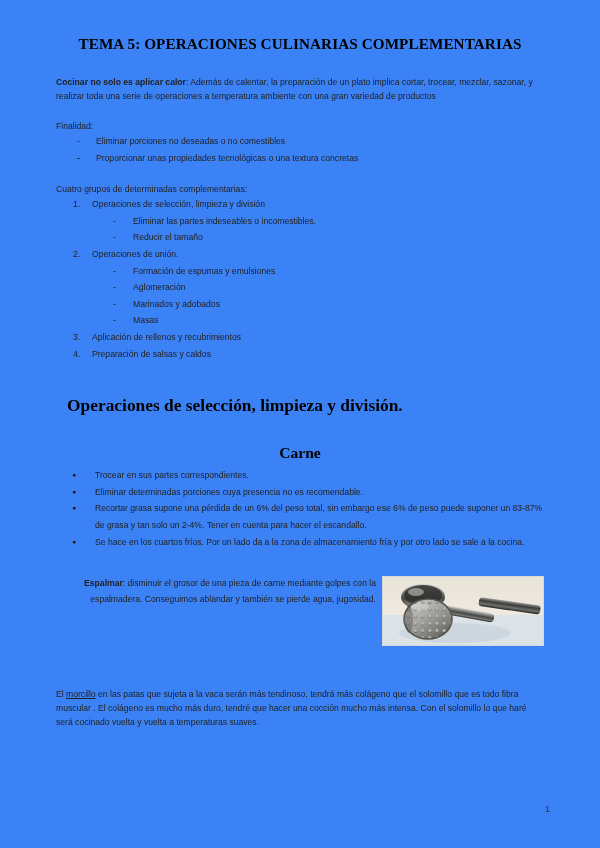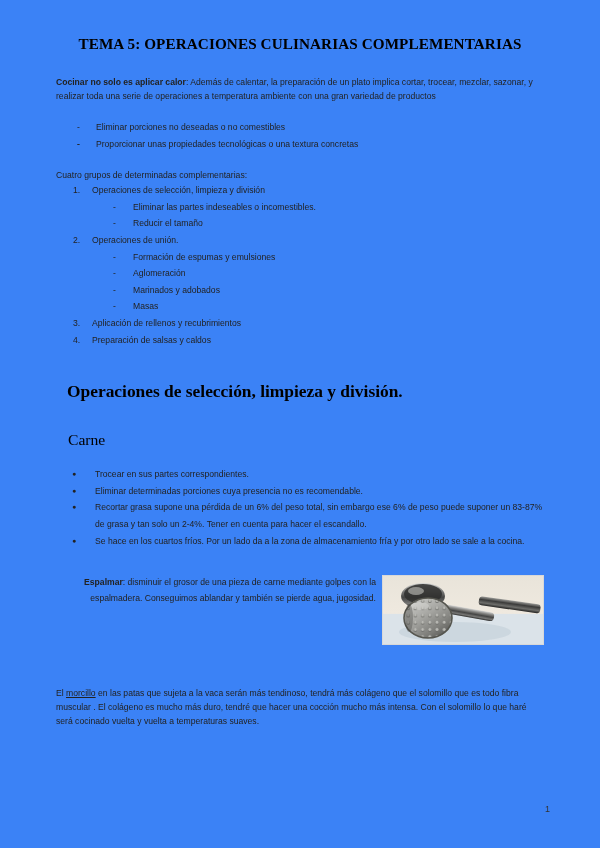--- a/index.html
+++ b/index.html
@@ -38,23 +38,24 @@
   .h-section {
     font-family: "Liberation Serif", serif;
     font-weight: bold;
     font-size: 17.4px;
     margin: 11px;
     color: #000;
     padding-top: 22px;
   }
   .h-sub {
     font-family: "Liberation Serif", serif;
-    font-weight: normal;
+    font-weight: bold;
     font-size: 15.6px;
-    margin: 12px;
+    text-align: center;
+    margin: 0;
     color: #000;
     padding-top: 17px;
   }
 
   
   .para {
     font-size: 8.6px;
     line-height: 14px;
     margin: 0;
     text-align: left;
@@ -137,20 +138,21 @@
 <div class="page">
 
   <h1 class="doc-title">TEMA 5: OPERACIONES CULINARIAS COMPLEMENTARIAS</h1>
 
   <div class="gap-lg"></div>
 
   <p class="para"><b>Cocinar no solo es aplicar calor</b><span>: Además de calentar, la preparación de un plato implica cortar, trocear, mezclar, sazonar, y realizar toda una serie de operaciones a temperatura ambiente con una gran variedad de productos</span></p>
 
   <div class="gap-md"></div>
 
+  <p class="para">Finalidad:</p>
 
   <ul class="list">
     <li class="li lvl-dash1"><span class="mark">-</span><span>Eliminar porciones no deseadas o no comestibles</span></li>
     <li class="li lvl-dash1"><span class="mark">-</span></li>
     <li class="li lvl-dash1"><span class="mark">-</span><span>Proporcionar unas propiedades tecnológicas o una textura concretas</span></li>
   </ul>
 
   <div class="gap-md"></div>
 
   <p class="para">Cuatro grupos de determinadas complementarias:</p>

